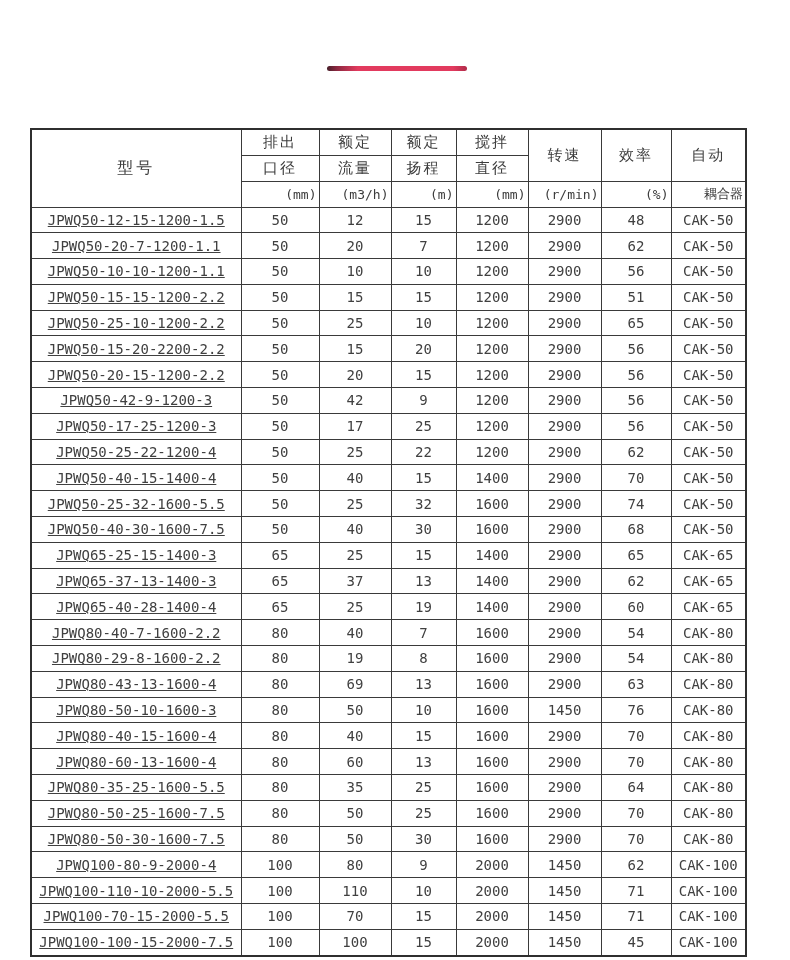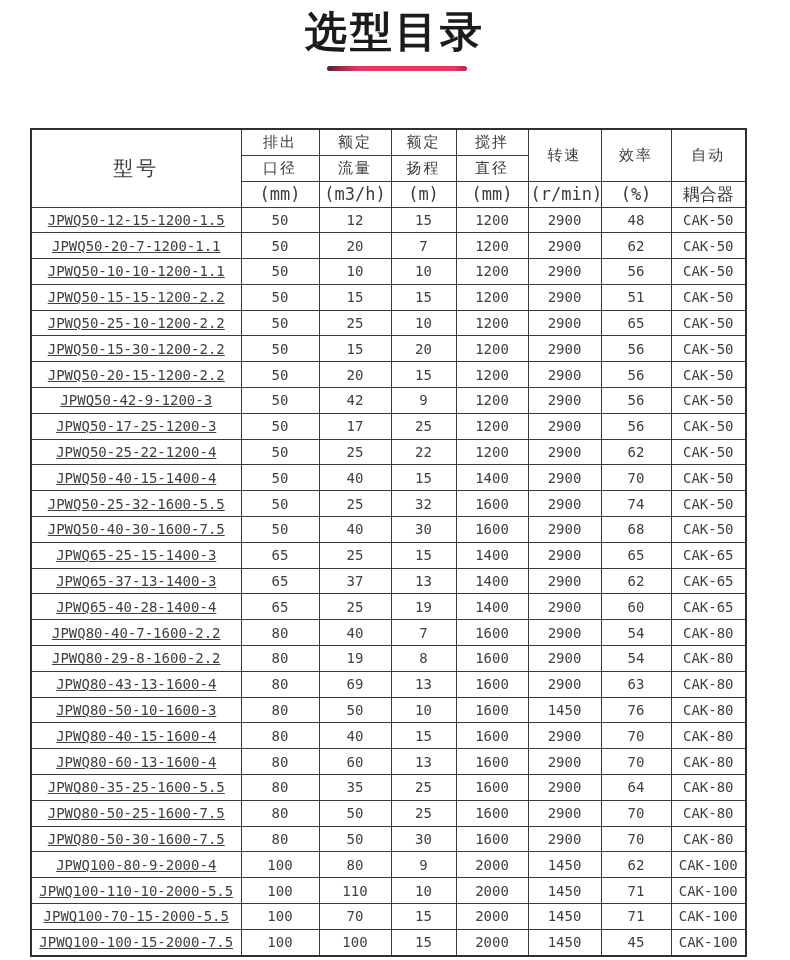--- a/index.html
+++ b/index.html
@@ -63,39 +63,39 @@
     overflow: hidden;
     padding: 0 2px;
   }
   .spec-table thead th {
     height: 26px;
     font-size: 15px;
     letter-spacing: 2px;
     color: #3c3c3c;
   }
   .spec-table thead tr.units th {
-    font-size: 17px;
+    font-size: 13px;
     letter-spacing: 0px;
-  }
-  .spec-table thead th.model-head { font-size: 20px; letter-spacing: 3px; font-family: Liberation Serif, serif; }
+    text-align: right;
+  }
+  .spec-table thead th.model-head { font-size: 16px; letter-spacing: 3px; font-family: Liberation Serif, serif; }
   .spec-table tbody td {
     font-size: 14px;
     color: #404040;
   }
   .spec-table tbody td.model-cell {
     letter-spacing: 0px;
     text-decoration: underline;
   }
 </style>
 </head>
 <body>
 
 <div class="page">
 
-  <h1 class="page-title">选型目录</h1>
 
   <div class="title-underline"></div>
 
   <table class="spec-table">
     <colgroup>
       <col class="c-model">
         <col class="c-outlet">
         <col class="c-flow">
         <col class="c-head">
       <col class="c-mix">
@@ -175,21 +175,21 @@
           <td class="model-cell">JPWQ50-25-10-1200-2.2</td>
           <td>50</td>
           <td>25</td>
           <td>10</td>
           <td>1200</td>
           <td>2900</td>
           <td>65</td>
           <td>CAK-50</td>
         </tr>
         <tr>
-          <td class="model-cell">JPWQ50-15-30-1200-2.2</td>
+          <td class="model-cell">JPWQ50-15-20-2200-2.2</td>
           <td>50</td>
           <td>15</td>
           <td>20</td>
           <td>1200</td>
           <td>2900</td>
           <td>56</td>
           <td>CAK-50</td>
         </tr>
         <tr>
           <td class="model-cell">JPWQ50-20-15-1200-2.2</td>

